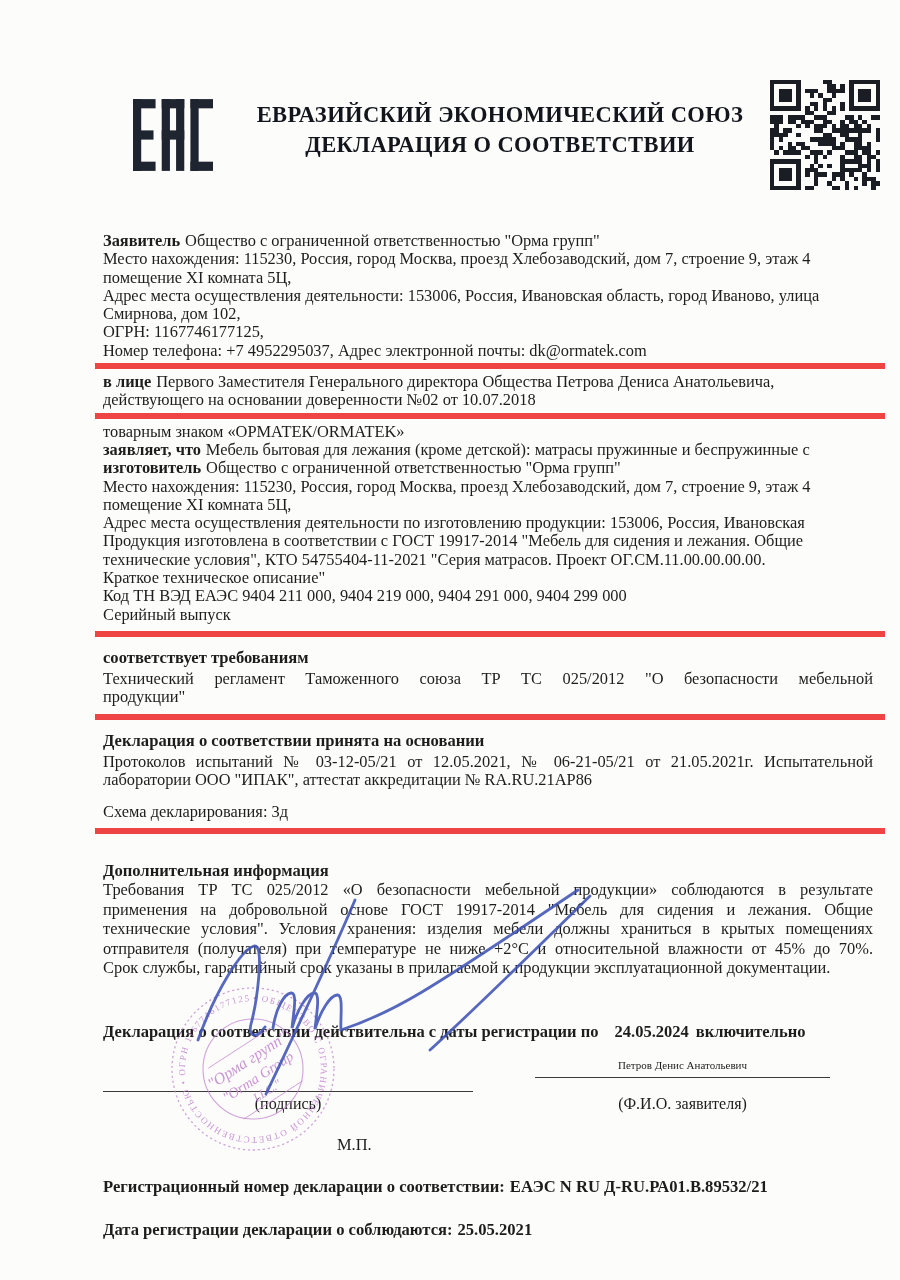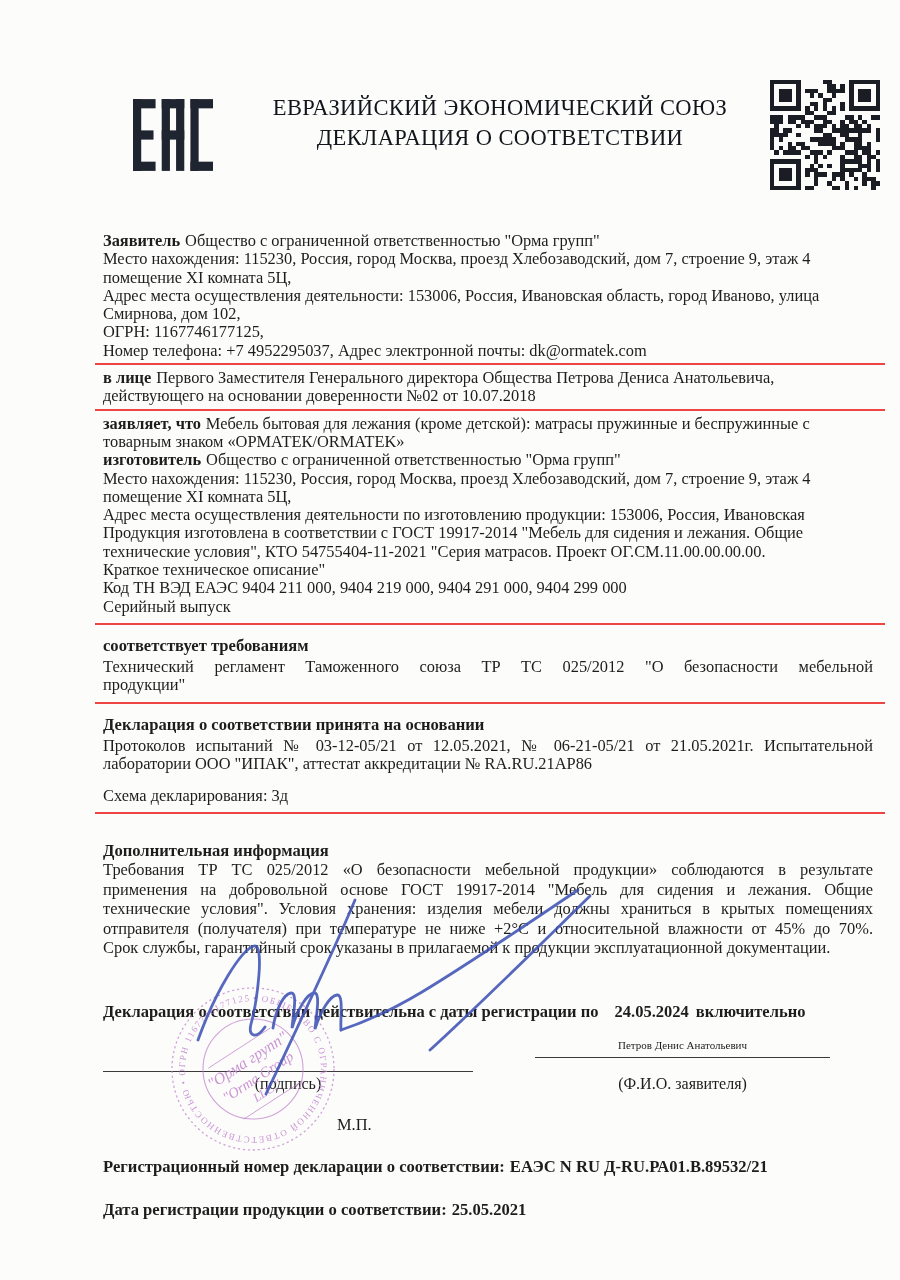--- a/index.html
+++ b/index.html
@@ -6,28 +6,28 @@
   html,body { background:#ffffff; }
   body {
     width:900px; height:1280px; position:relative; overflow:hidden;
     background:#fcfcfb;
     font-family:"Liberation Serif","DejaVu Serif",serif;
     color:#1d1d1d;
   }
   
   .eac-logo { position:absolute; left:133px; top:96px; width:80px; height:78px; }
   .titles {
-    position:absolute; left:205px; top:93px; width:590px;
-    text-align:center; font-weight:normal; font-size:22.5px; line-height:30px;
+    position:absolute; left:205px; top:100px; width:590px;
+    text-align:center; font-weight:bold; font-size:22.5px; line-height:30px;
     letter-spacing:.4px; color:#12151b;
   }
   .qr { position:absolute; left:770px; top:76px; width:110px; height:118px; }
   
   .content { position:absolute; left:95px; top:228px; width:790px; }
-  .sec { padding:4px 12px 3px 8px; border-bottom:2px solid #ef4444; }
+  .sec { padding:4px 12px 3px 8px; border-bottom:6px solid #ef4444; }
   .sec-nb { padding:20px 12px 3px 8px; }
   .line { font-size:16.4px; line-height:18.3px; }
   .lead { font-weight:bold; margin-right:.30em; }
   .heading { font-weight:bold; font-size:16.6px; line-height:19px;margin-top:7px; }
   .jl { text-align:justify; text-align-last:justify; }
   .info-line { line-height:19.4px; }
   .gap-top { margin-top:3px; }
   .scheme { margin-top:14px; }
   .pad-b { padding-bottom:7px; }
   
@@ -402,22 +402,22 @@
     <div class="line">ОГРН: 1167746177125,</div>
     <div class="line">Номер телефона: +7 4952295037, Адрес электронной почты: dk@ormatek.com</div>
   </div>
 
   <div class="sec">
     <div class="line"><b class="lead">в лице</b><span>Первого Заместителя Генерального директора Общества Петрова Дениса Анатольевича,</span></div>
     <div class="line">действующего на основании доверенности №02 от 10.07.2018</div>
   </div>
 
   <div class="sec pad-b">
+    <div class="line">товарным знаком «ОРМАТЕК/ORMATEK»</div>
     <div class="line"><b class="lead">заявляет, что</b><span>Мебель бытовая для лежания (кроме детской): матрасы пружинные и беспружинные с</span></div>
-    <div class="line">товарным знаком «ОРМАТЕК/ORMATEK»</div>
     <div class="line"><b class="lead">изготовитель</b><span>Общество с ограниченной ответственностью "Орма групп"</span></div>
     <div class="line">Место нахождения: 115230, Россия, город Москва, проезд Хлебозаводский, дом 7, строение 9, этаж 4</div>
     <div class="line">помещение XI комната 5Ц,</div>
     <div class="line">Адрес места осуществления деятельности по изготовлению продукции: 153006, Россия, Ивановская</div>
     <div class="line">Продукция изготовлена в соответствии с ГОСТ 19917-2014 "Мебель для сидения и лежания. Общие</div>
     <div class="line">технические условия", КТО 54755404-11-2021 "Серия матрасов. Проект ОГ.СМ.11.00.00.00.00.</div>
     <div class="line">Краткое техническое описание"</div>
     <div class="line">Код ТН ВЭД ЕАЭС 9404 211 000, 9404 219 000, 9404 291 000, 9404 299 000</div>
     <div class="line">Серийный выпуск</div>
   </div>
@@ -454,21 +454,21 @@
     <div class="name-block">Петров Денис Анатольевич</div>
     <div class="name-caption">(Ф.И.О. заявителя)</div>
     <div class="seal-mark">М.П.</div>
   </div>
 
   <div class="reg-line">
     <span>Регистрационный номер декларации о соответствии:</span><span class="val">ЕАЭС N RU Д-RU.РА01.В.89532/21</span>
   </div>
 
   <div class="reg-line reg-date">
-    <span>Дата регистрации продукции о соответствии:</span><span class="val">25.05.2021</span>
+    <span>Дата регистрации декларации о соблюдаются:</span><span class="val">25.05.2021</span>
   </div>
 
 </div>
 
 <svg class="stamp" viewBox="0 0 170 170">
   <g fill="none" stroke="#c183ce" opacity="0.75">
     <circle cx="85" cy="85" r="81" stroke-width="1.3" stroke-dasharray="2.2 2.8"></circle>
     <circle cx="85" cy="85" r="50" stroke-width="1.1"></circle>
   </g>
   <defs>

